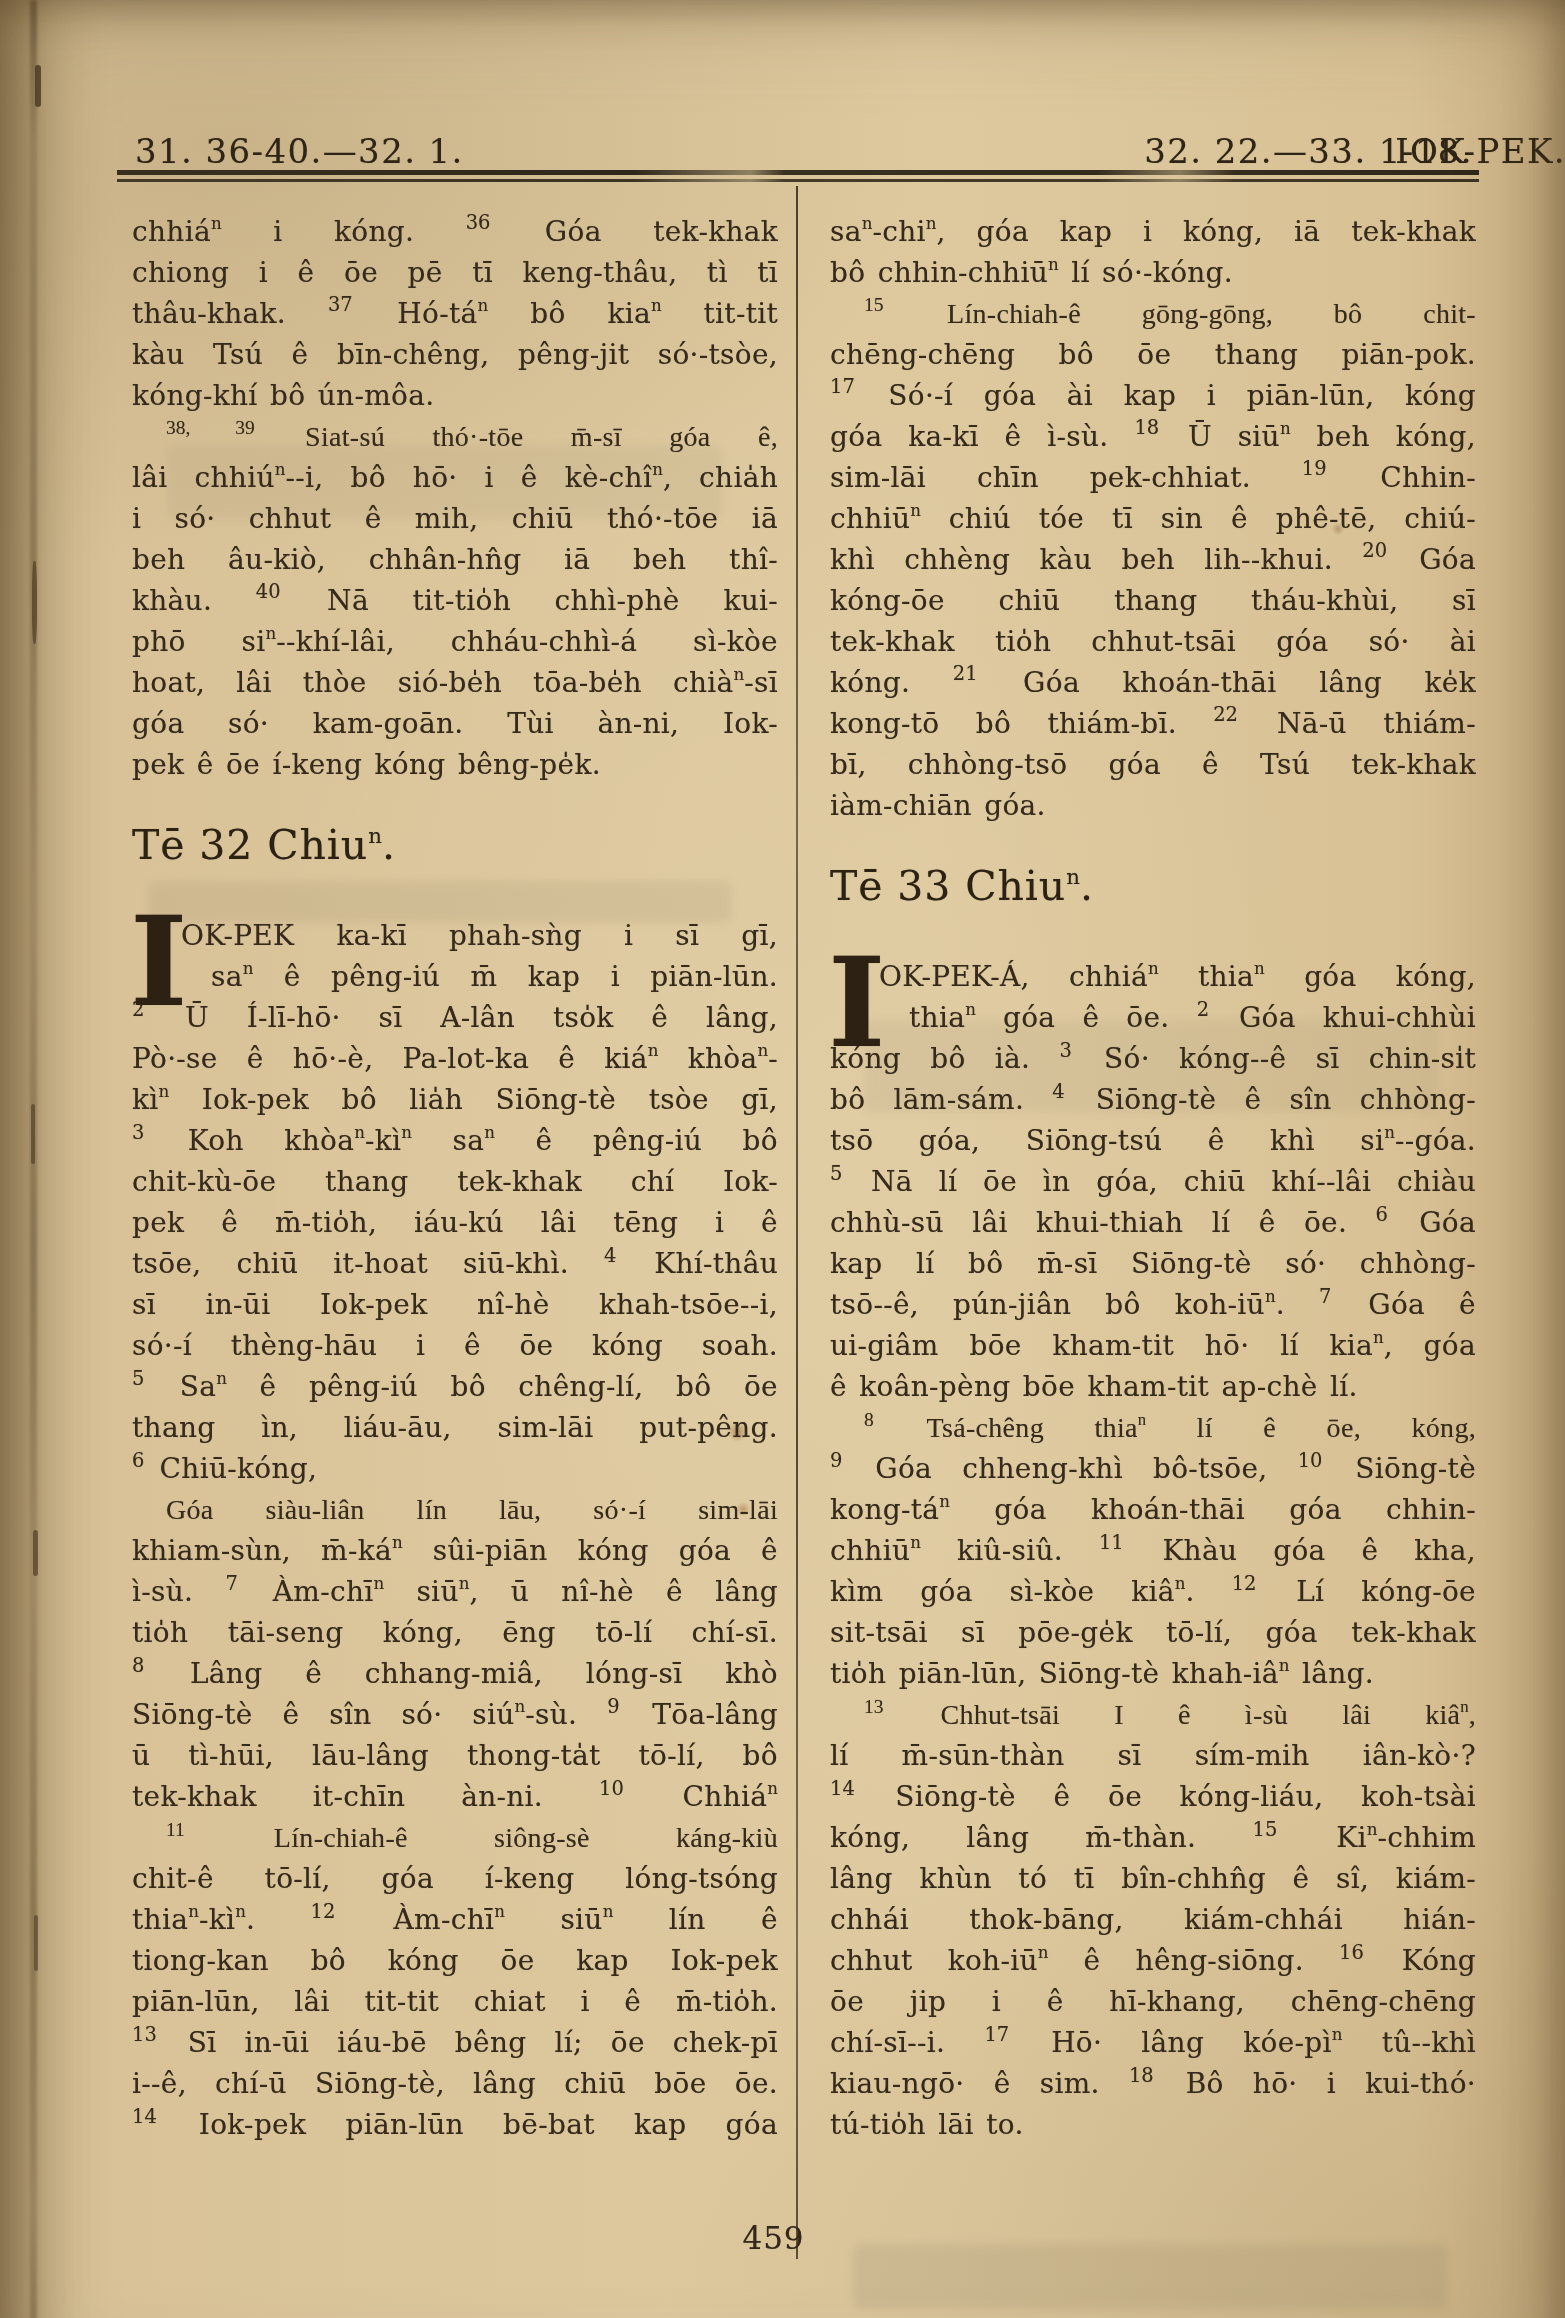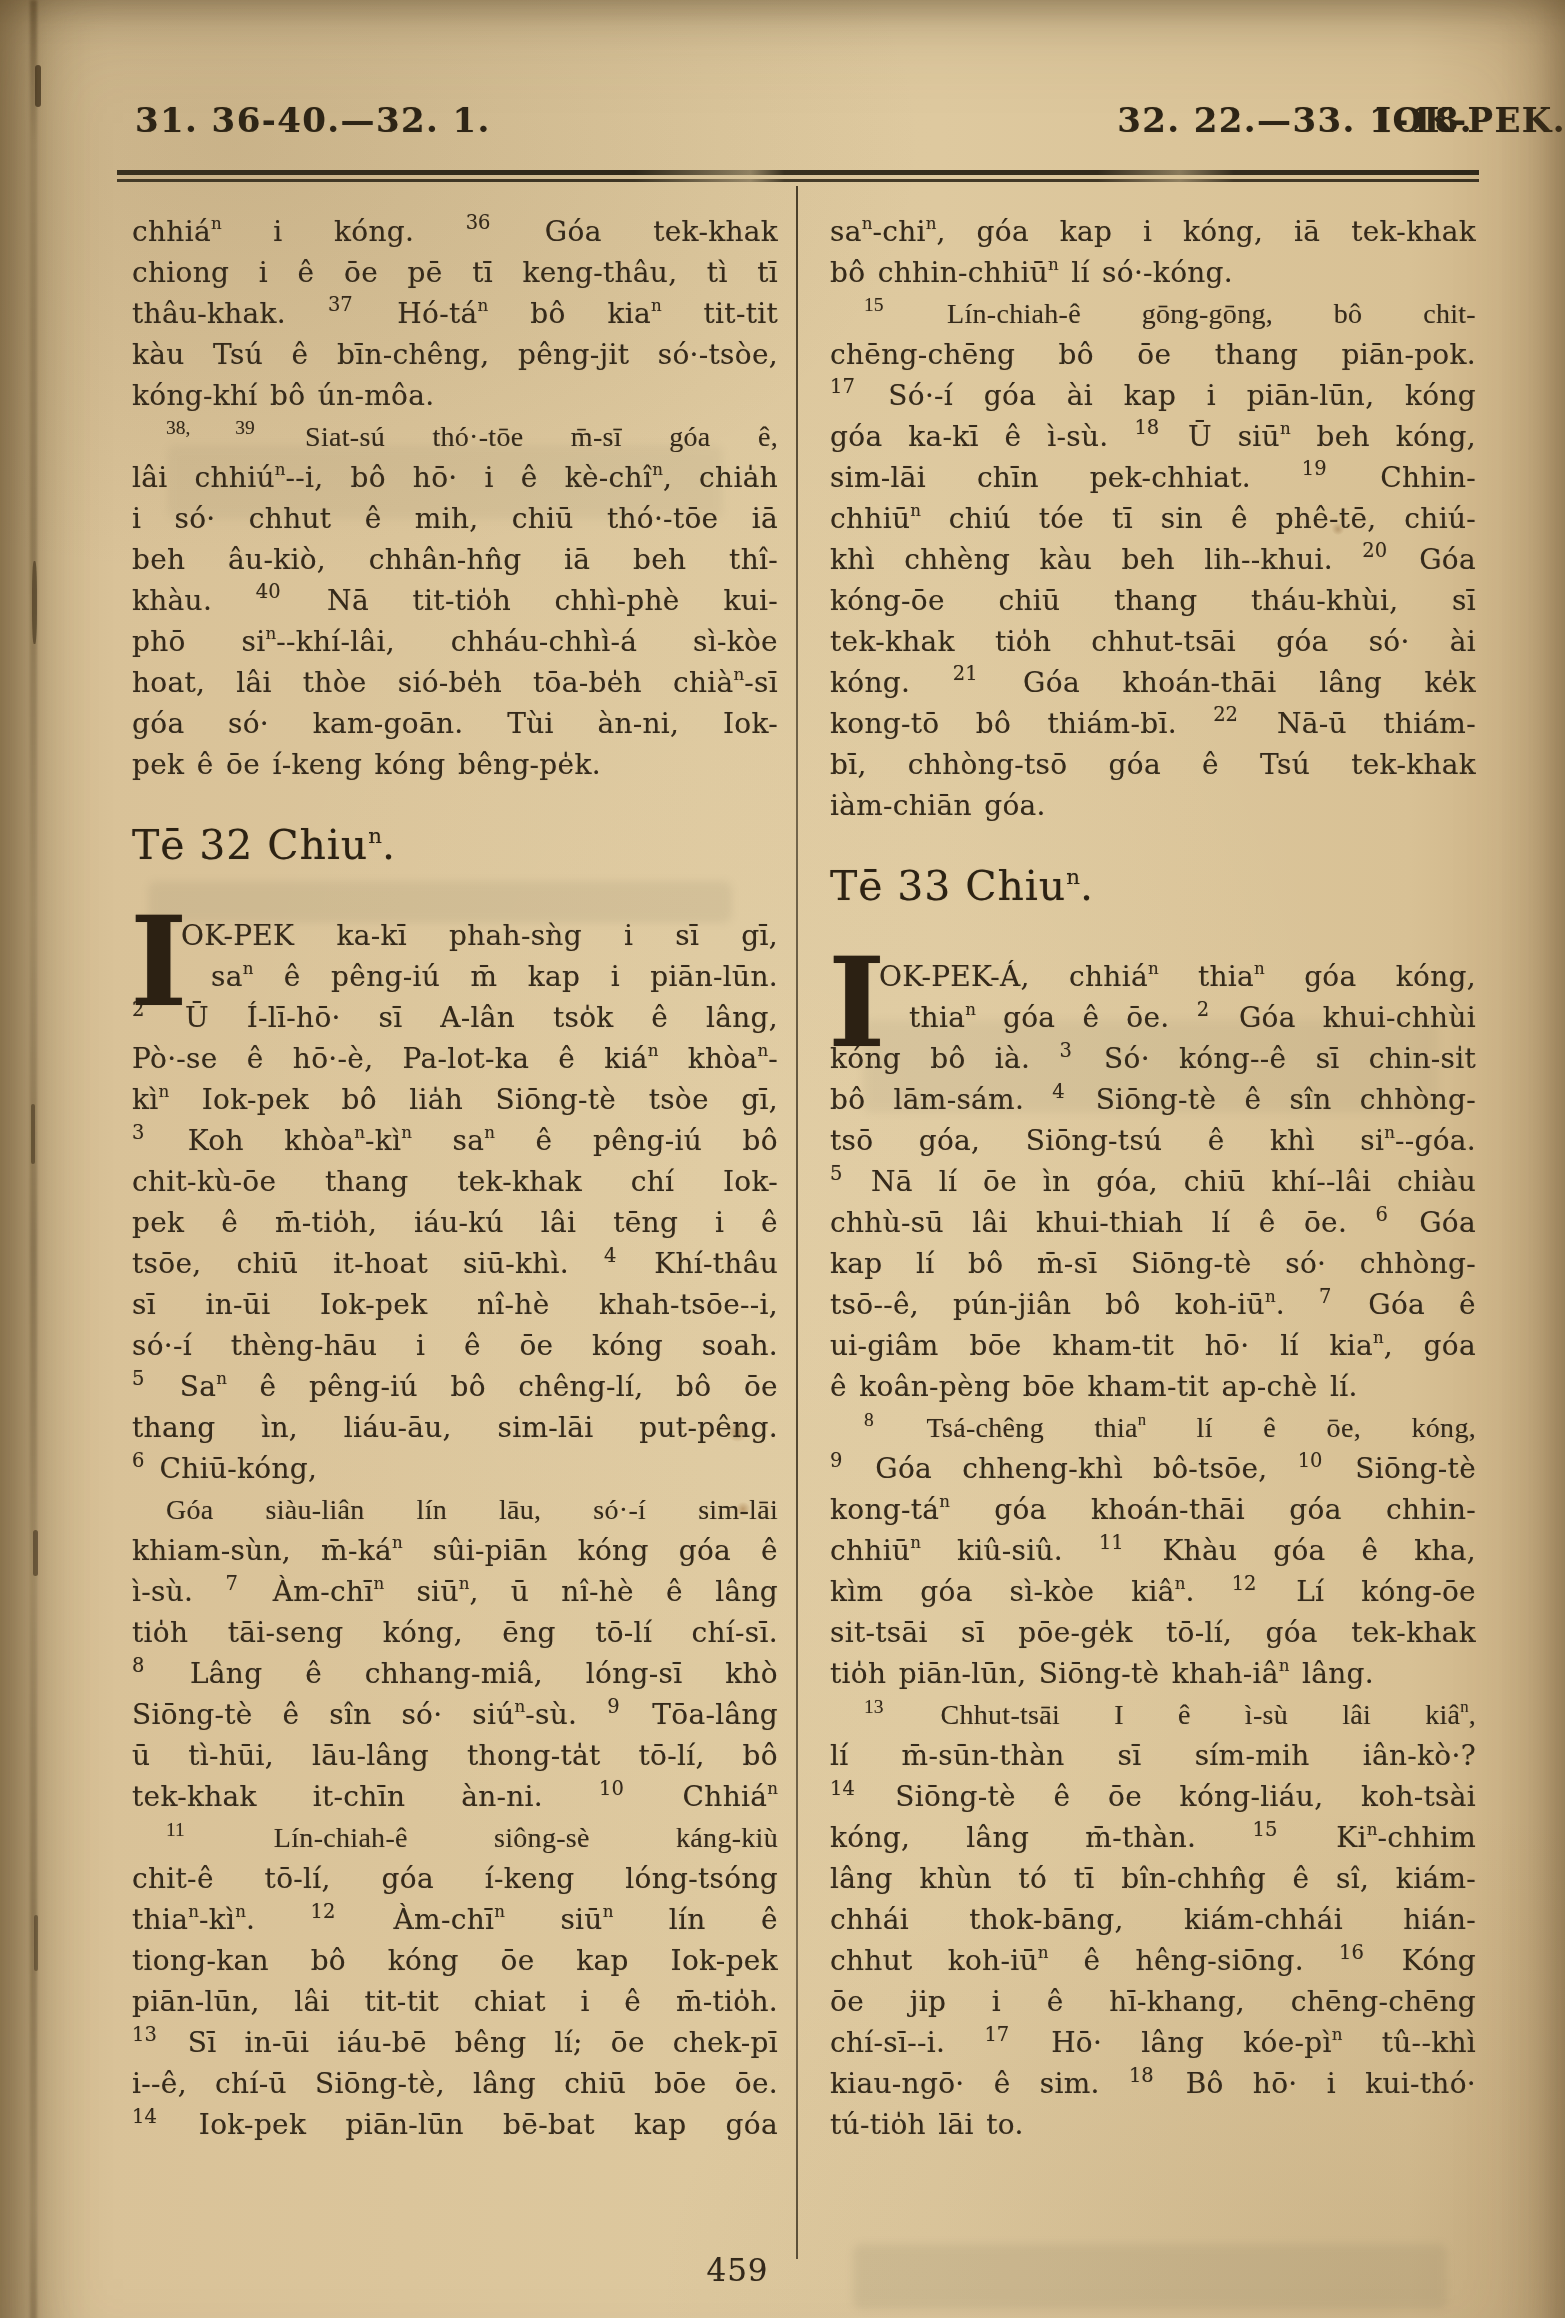--- a/index.html
+++ b/index.html
@@ -28,21 +28,21 @@
     background:linear-gradient(180deg,
       rgba(78,60,34,.55) 0%, rgba(78,60,34,.18) 6%, rgba(78,60,34,.34) 24%,
       rgba(78,60,34,.15) 38%, rgba(78,60,34,.38) 52%, rgba(78,60,34,.16) 66%,
       rgba(78,60,34,.36) 80%, rgba(78,60,34,.20) 92%, rgba(78,60,34,.45) 100%);
     filter:blur(1.4px);}
   .gutter-mark{position:absolute;background:#3d2f1c;border-radius:3.7px;filter:blur(0.7px);}
   .stain{position:absolute;border-radius:50%;pointer-events:none;}
   .ghost{position:absolute;background:#6e684e;opacity:.10;filter:blur(4.2px);border-radius:8.3px;pointer-events:none;}
 
   
-  .rh{position:absolute;top:100px;height:43px;font-weight:bold;font-size:34px;
+  .rh{position:absolute;top:131px;height:43px;font-weight:normal;font-size:34px;
       letter-spacing:1.4px;color:#2e2516;white-space:nowrap;
       text-shadow:0 0 0.9px rgba(46,37,22,.35);}
   .rh-left{left:135px;}
   .rh-center{left:0;right:0;text-align:right;}
   .rh-right{right:93px;}
 
   .rule{position:absolute;left:117px;width:1362px;pointer-events:none;
     background:linear-gradient(90deg,#38301f 0%,#2f281a 38%,rgba(56,48,31,.45) 46.5%,#38301f 49%,#332b1c 72%,rgba(56,48,31,.5) 78%,#352d1e 82%,#2f281a 100%);}
   .rule-1{top:170px;height:5.1px;}
   .rule-2{top:179px;height:3.2px;opacity:.92;}
@@ -66,23 +66,23 @@
   .dropcap{position:absolute;left:-1.9px;top:-14px;font-size:123px;line-height:1;
     font-weight:bold;color:#2c2113;letter-spacing:0;
     text-shadow:0 0 0.9px rgba(44,33,19,.4);}
   .vn{font-size:19.5px;vertical-align:11.6px;line-height:0;letter-spacing:0;padding-right:2.8px;}
   .sn{font-size:16.7px;vertical-align:12.5px;line-height:0;letter-spacing:0;}
   .chap-heading{font-size:41px;font-weight:normal;color:#2c2213;
     margin:36px 0 45px;letter-spacing:0.9px;line-height:1.2;
     text-shadow:0 0 0.9px rgba(44,34,19,.35);}
   .chap-heading .sn{font-size:21.3px;vertical-align:16px;}
 
-  .page-number{position:absolute;left:640px;width:195px;top:2220px;
+  .page-number{position:absolute;left:676px;width:195px;top:2220px;
     font-size:31px;text-align:center;color:#33281a;letter-spacing:0.9px;
-    text-shadow:0 0 0.7px rgba(51,40,26,.4);margin-top:32px;}
+    text-shadow:0 0 0.7px rgba(51,40,26,.4);}
 </style>
 </head>
 <body>
 
 <div class="page">
 
   <div class="crease"></div>
   <div class="gutter-mark" style="left:35px;top:65px;width:5.6px;height:42px;opacity:.75;"></div>
   <div class="gutter-mark" style="left:32px;top:561px;width:4.6px;height:83px;opacity:.6;border-radius:40%;"></div>
   <div class="gutter-mark" style="left:31px;top:1104px;width:4.2px;height:60px;opacity:.55;"></div>

